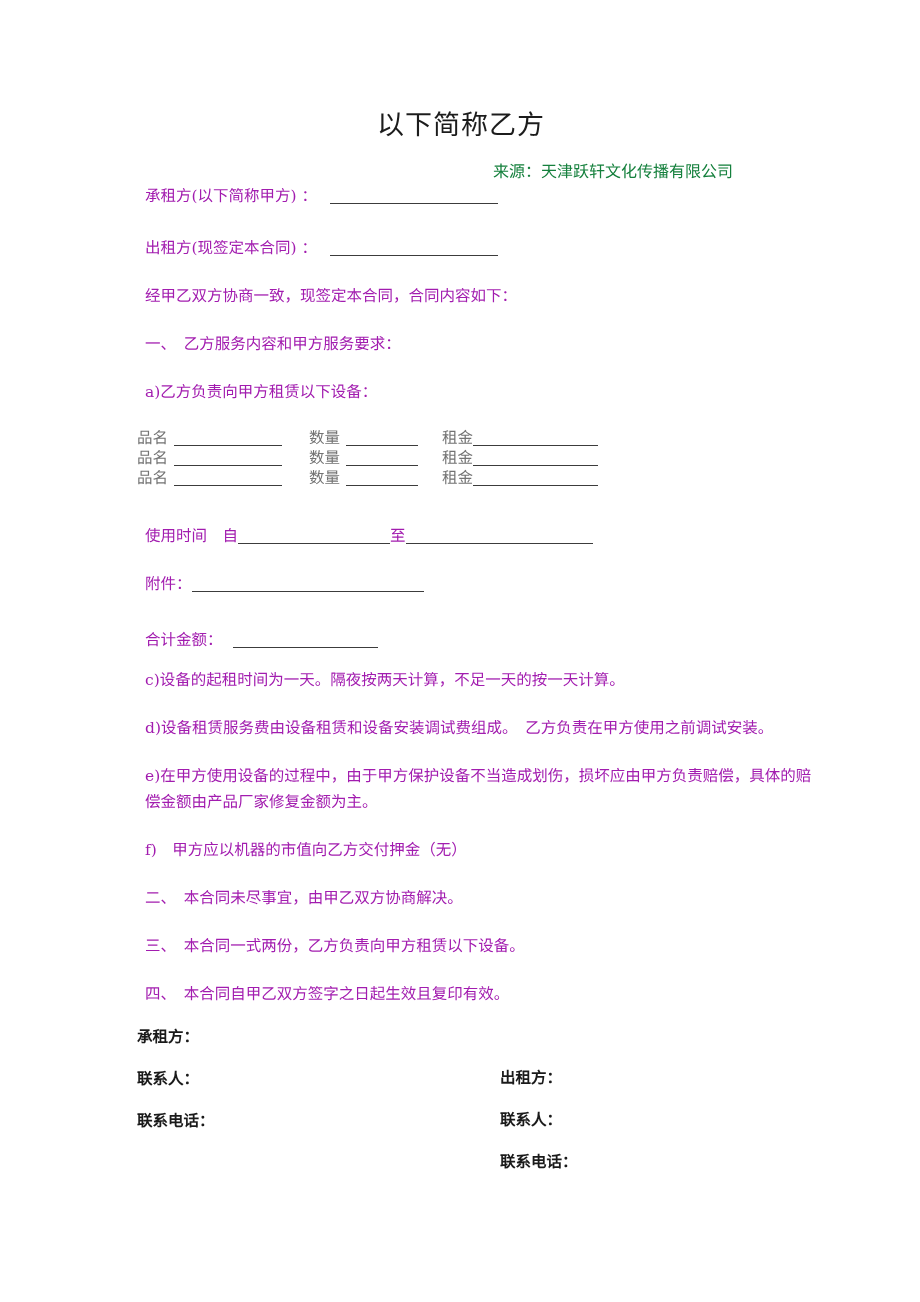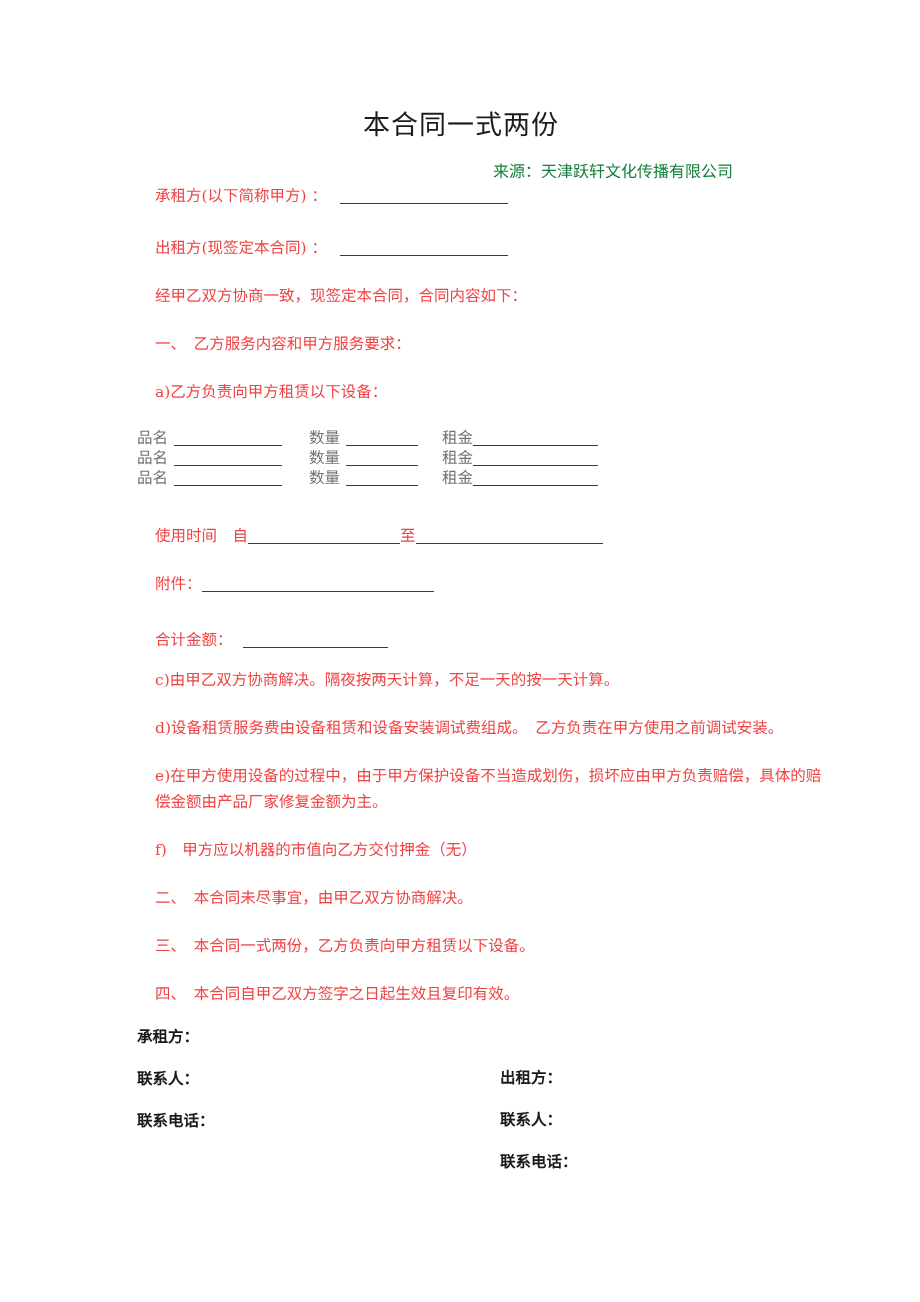--- a/index.html
+++ b/index.html
@@ -53,24 +53,24 @@
     font-size: 16px;
     line-height: 24px;
     padding-right: 52px;
     box-sizing: border-box;
     color: #15803d;
   }
 
   
   .para {
     position: absolute;
-    left: 18px;
+    left: 8px;
     font-size: 15.5px;
     line-height: 26px;
-    color: #ef4444;
+    color: #a21caf;
     white-space: nowrap;
   }
   .para.w2 {
     width: 672px;
     white-space: normal;
   }
 
   
   .rule {
     display: inline-block;
@@ -133,21 +133,21 @@
     top: 0;
     margin-top: 41px;
   }
 </style>
 </head>
 <body>
 
 <div class="page">
   <div class="content">
 
-    <h1 class="doc-title">本合同一式两份</h1>
+    <h1 class="doc-title">以下简称乙方</h1>
 
     <div class="source-line">来源：天津跃轩文化传播有限公司</div>
 
     <div class="para" style="top:183px;">
       <span>承租方(以下简称甲方) ：</span>
       <span class="rule" style="width:168px; margin-left:8px;"></span>
     </div>
 
     <div class="para" style="top:235px;">
       <span>出租方(现签定本合同) ：</span>
@@ -204,21 +204,21 @@
 
     <div class="para" style="top:571px;">
       <span>附件：</span><span class="rule-tight" style="width:232px;"></span>
     </div>
 
     <div class="para" style="top:619px;margin-top:8px;">
       <span>合计金额：</span>
       <span class="rule" style="width:145px; margin-left:6px;"></span>
     </div>
 
-    <div class="para" style="top:667px;">c)由甲乙双方协商解决。隔夜按两天计算，不足一天的按一天计算。</div>
+    <div class="para" style="top:667px;">c)设备的起租时间为一天。隔夜按两天计算，不足一天的按一天计算。</div>
 
     <div class="para" style="top:715px;">d)设备租赁服务费由设备租赁和设备安装调试费组成。　乙方负责在甲方使用之前调试安装。</div>
 
     <div class="para w2" style="top:763px;">e)在甲方使用设备的过程中，由于甲方保护设备不当造成划伤，损坏应由甲方负责赔偿，具体的赔偿金额由产品厂家修复金额为主。</div>
 
     <div class="para" style="top:837px;">f)　甲方应以机器的市值向乙方交付押金（无）</div>
 
     <div class="para" style="top:885px;">二、　本合同未尽事宜，由甲乙双方协商解决。</div>
 
     <div class="para" style="top:933px;">三、　本合同一式两份，乙方负责向甲方租赁以下设备。</div>

